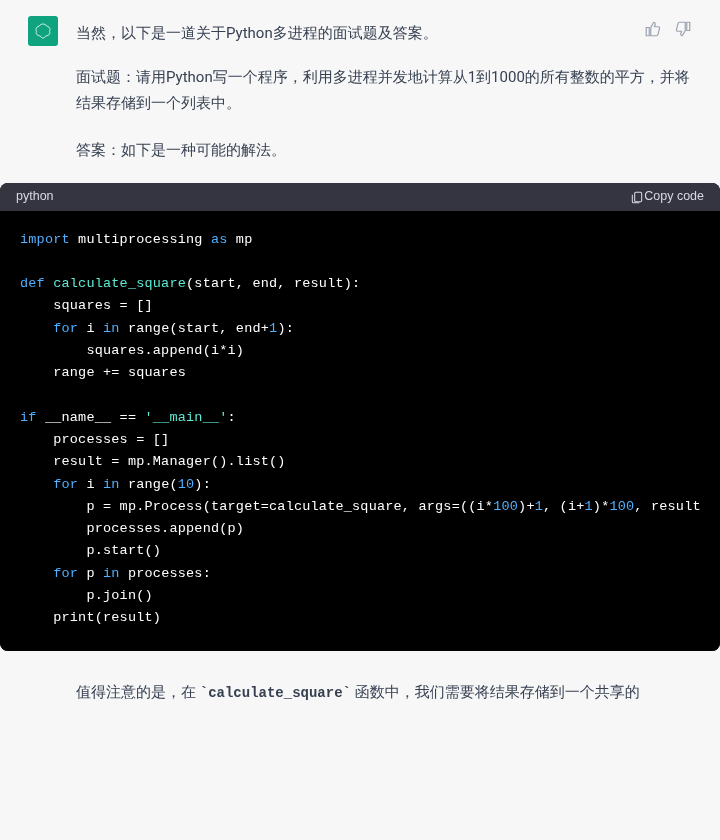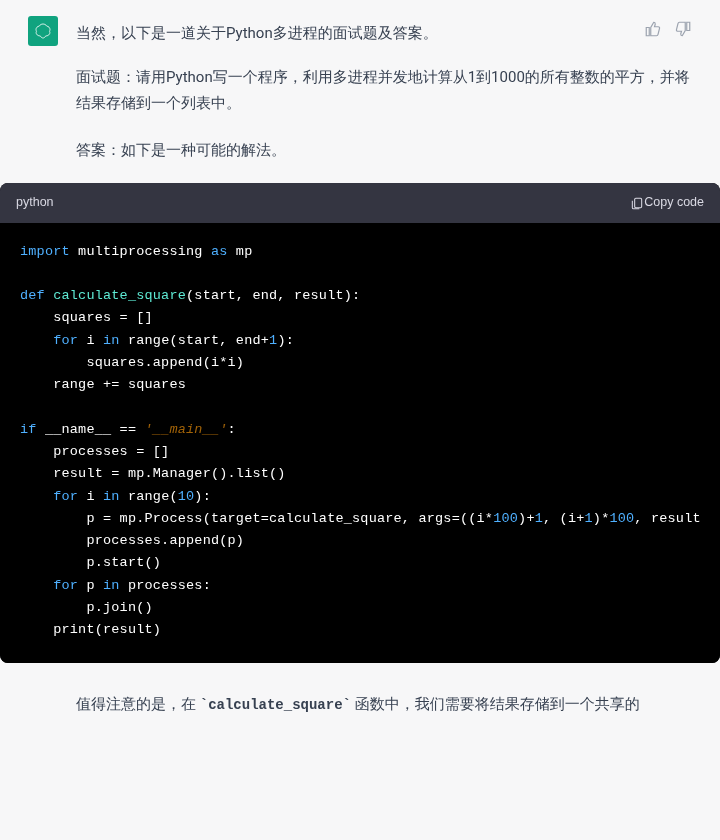--- a/index.html
+++ b/index.html
@@ -54,21 +54,21 @@
     margin: 10px 0 28px -28px;
     width: calc(100% + 56px);
     border-radius: 8px;
     overflow: hidden;
     background: #000;
   }
   .codebar {
     background: #343541;
     color: #d9d9e3;
     font-size: 12.5px;
-    padding: 9px 16px;
+    padding: 3px 16px;
     display: flex;
     justify-content: space-between;
     align-items: flex-end;
     font-family: -apple-system, "Segoe UI", sans-serif;
   }
   .copybtn {
     display: flex;
     align-items: center;
     cursor: pointer;
   }
@@ -79,21 +79,21 @@
     padding: 18px 20px 22px 20px;
     font-family: "Consolas","Courier New", monospace;
     font-size: 13.5px;
     line-height: 1.65;
     white-space: pre;
     overflow: hidden;
     letter-spacing: 0.2px;
   }
   .tok-kw   { color: #4fb0ff; }      
   .tok-fn   { color: #5eead4; }      
-  .tok-str  { color: #a16207; font-style: italic; }      
+  .tok-str  { color: #5eead4; }      
   .tok-num  { color: #4fb0ff; }
   .inline-code {
     font-family: "Consolas","Courier New", monospace;
     font-weight: 600;
     font-size: 14px;
   }
   .thumb svg { width:18px; height:18px; }
 </style>
 </head>
 <body>

